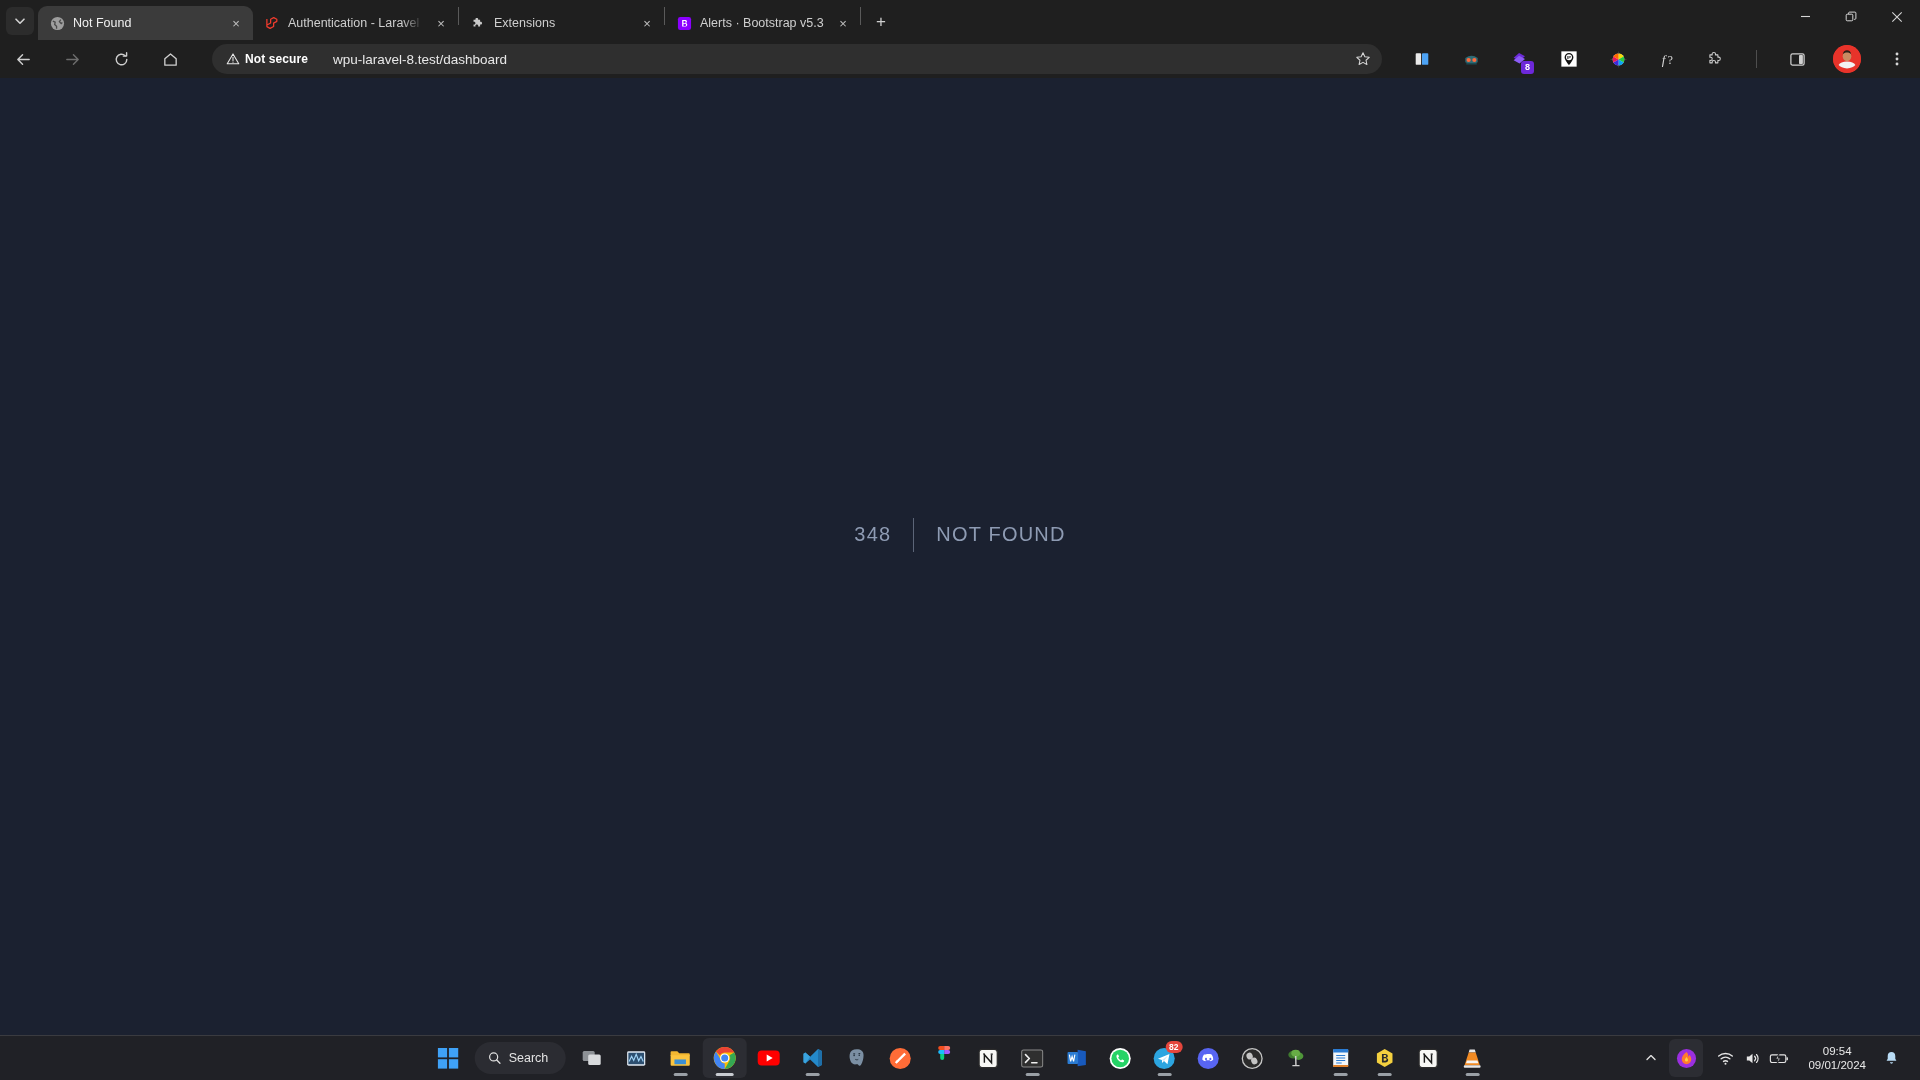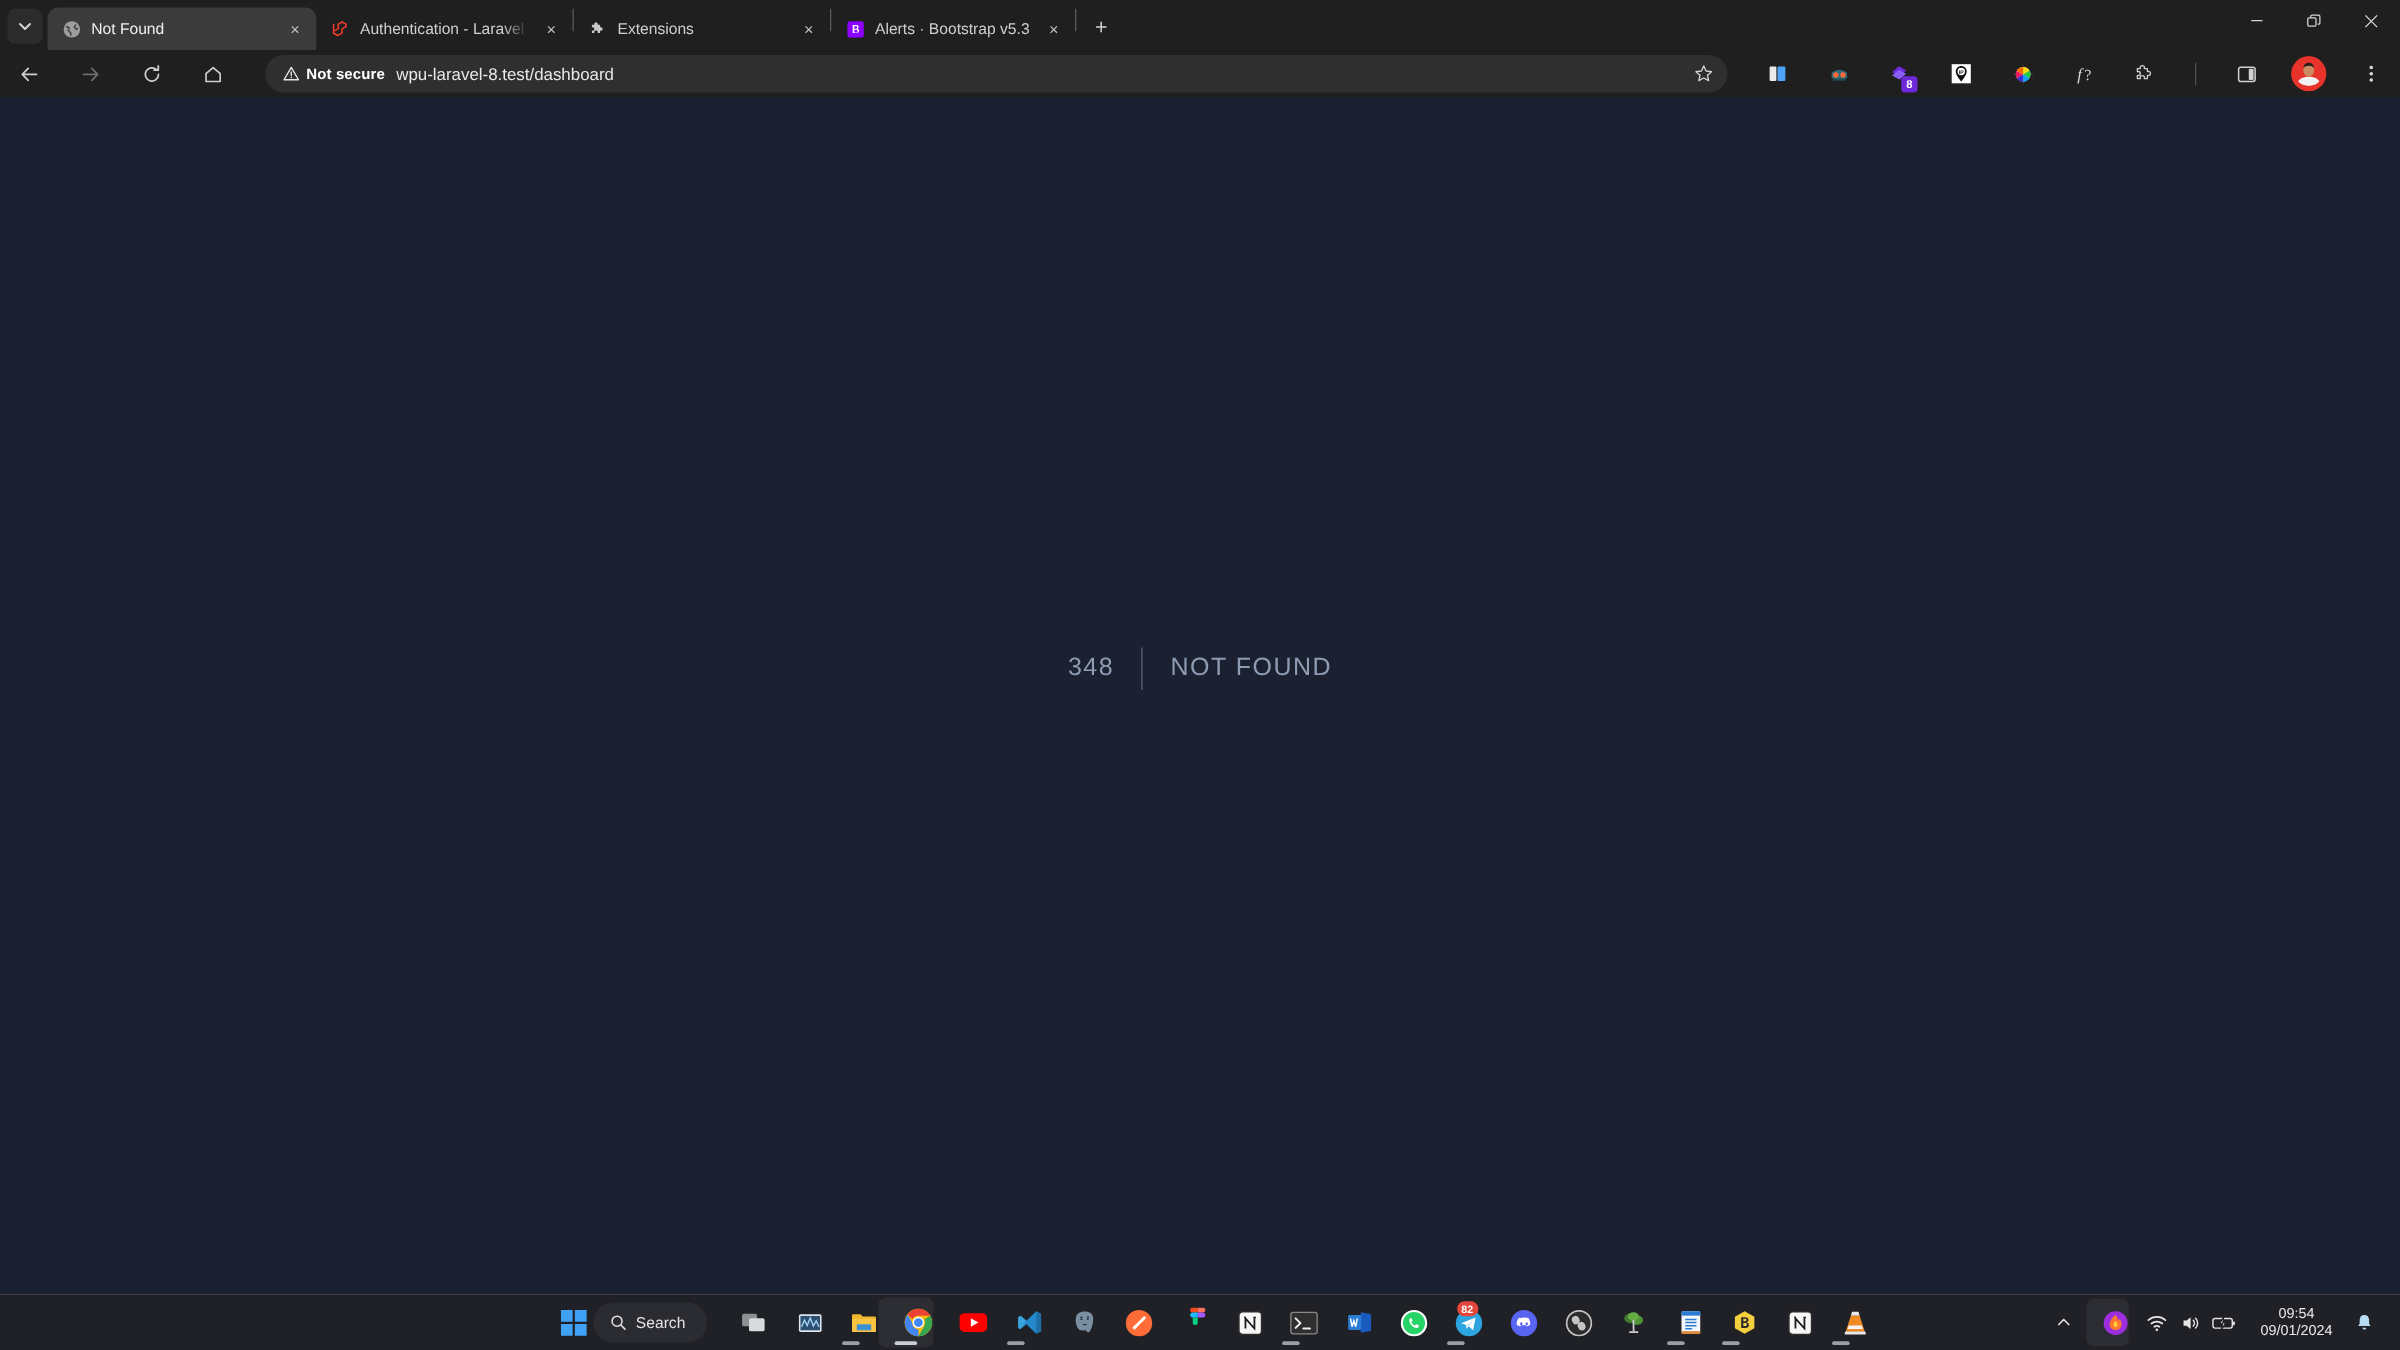--- a/index.html
+++ b/index.html
@@ -61,21 +61,21 @@
     flex: 1 1 auto; height: 30px; background: #2f2f2f; border-radius: 16px;
     display: flex; align-items: center; margin: 0 6px 0 8px; padding: 0 6px 0 6px;
     position: relative; min-width: 0;
   }
   .secbadge {
     display: flex; align-items: center; gap: 5px; height: 24px;
     padding: 0 9px 0 8px; border-radius: 14px; flex: none;
   }
   .secbadge .sectext { font-size: 12px; font-weight: bold; color: #ffffff; letter-spacing: .1px; }
   #urltext {
-    font-size: 13.5px; color: #e8e8e8; margin-left: 0; white-space: nowrap;
+    font-size: 13.5px; color: #e8e8e8; margin-left: 16px; white-space: nowrap;
     overflow: hidden; flex: 1 1 auto;
   }
   .starbtn { width: 26px; height: 26px; border-radius: 50%; display: flex; align-items: center; justify-content: center; flex: none; }
   .extbtn {
     width: 30px; height: 30px; border-radius: 50%; flex: none;
     display: flex; align-items: center; justify-content: center; position: relative;
   }
   .tbsep { width: 1px; height: 18px; background: #4e4e4e; margin: 0 6px; flex: none; }
   .avatarbtn { width: 28px; height: 28px; border-radius: 50%; flex: none; overflow: hidden; background: #e8332a; position: relative; margin: 0 2px; }
 
@@ -97,21 +97,21 @@
     position: absolute; left: 0; top: 1035px; width: 1920px; height: 45px;
     background: #202126; border-top: 1px solid #3a3b40;
     display: flex; align-items: center;
   }
   #tbcenter {
     position: absolute; left: 50%; transform: translateX(-50%);
     display: flex; align-items: center; gap: 0px; height: 45px;
   }
   .tbitem {
     width: 44px; height: 40px; border-radius: 6px; position: relative;
-    display: flex; align-items: center; justify-content: flex-end; flex: none;
+    display: flex; align-items: center; justify-content: center; flex: none;
   }
   .tbitem.act { background: #2c2d33; }
   .tbitem .dot {
     position: absolute; bottom: 2px; left: 50%; transform: translateX(-50%);
     width: 14px; height: 3px; border-radius: 2px; background: #9aa0a6;
   }
   .tbitem .dot.wide { width: 18px; background: #c9ccd1; }
   .searchpill {
     height: 32px; border-radius: 16px; background: #2b2c32;
     display: flex; align-items: center; gap: 7px; padding: 0 17px 0 13px;

